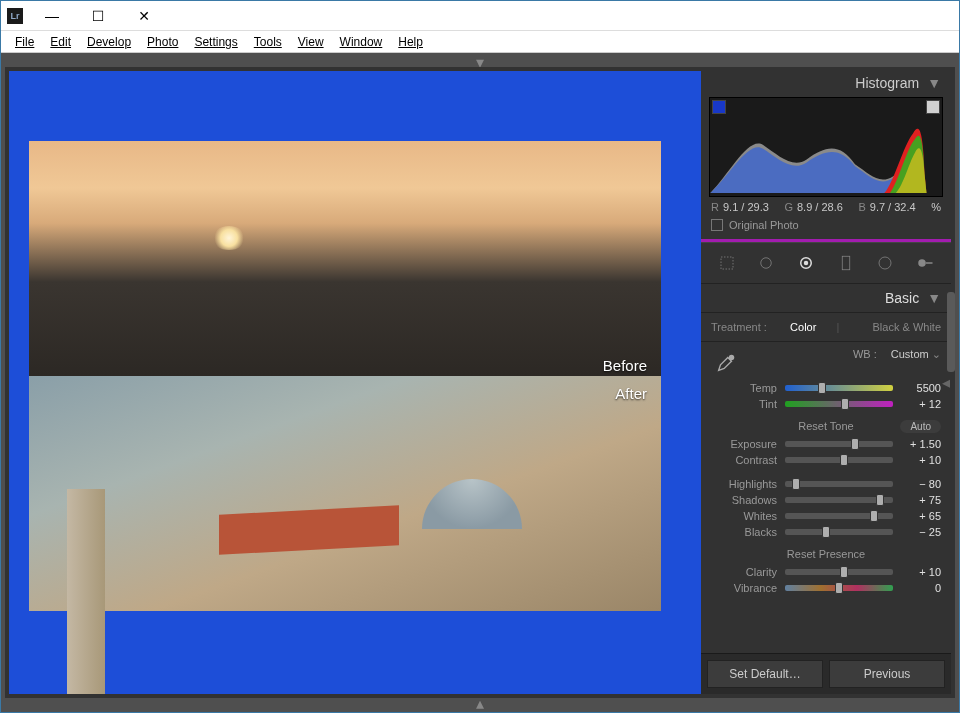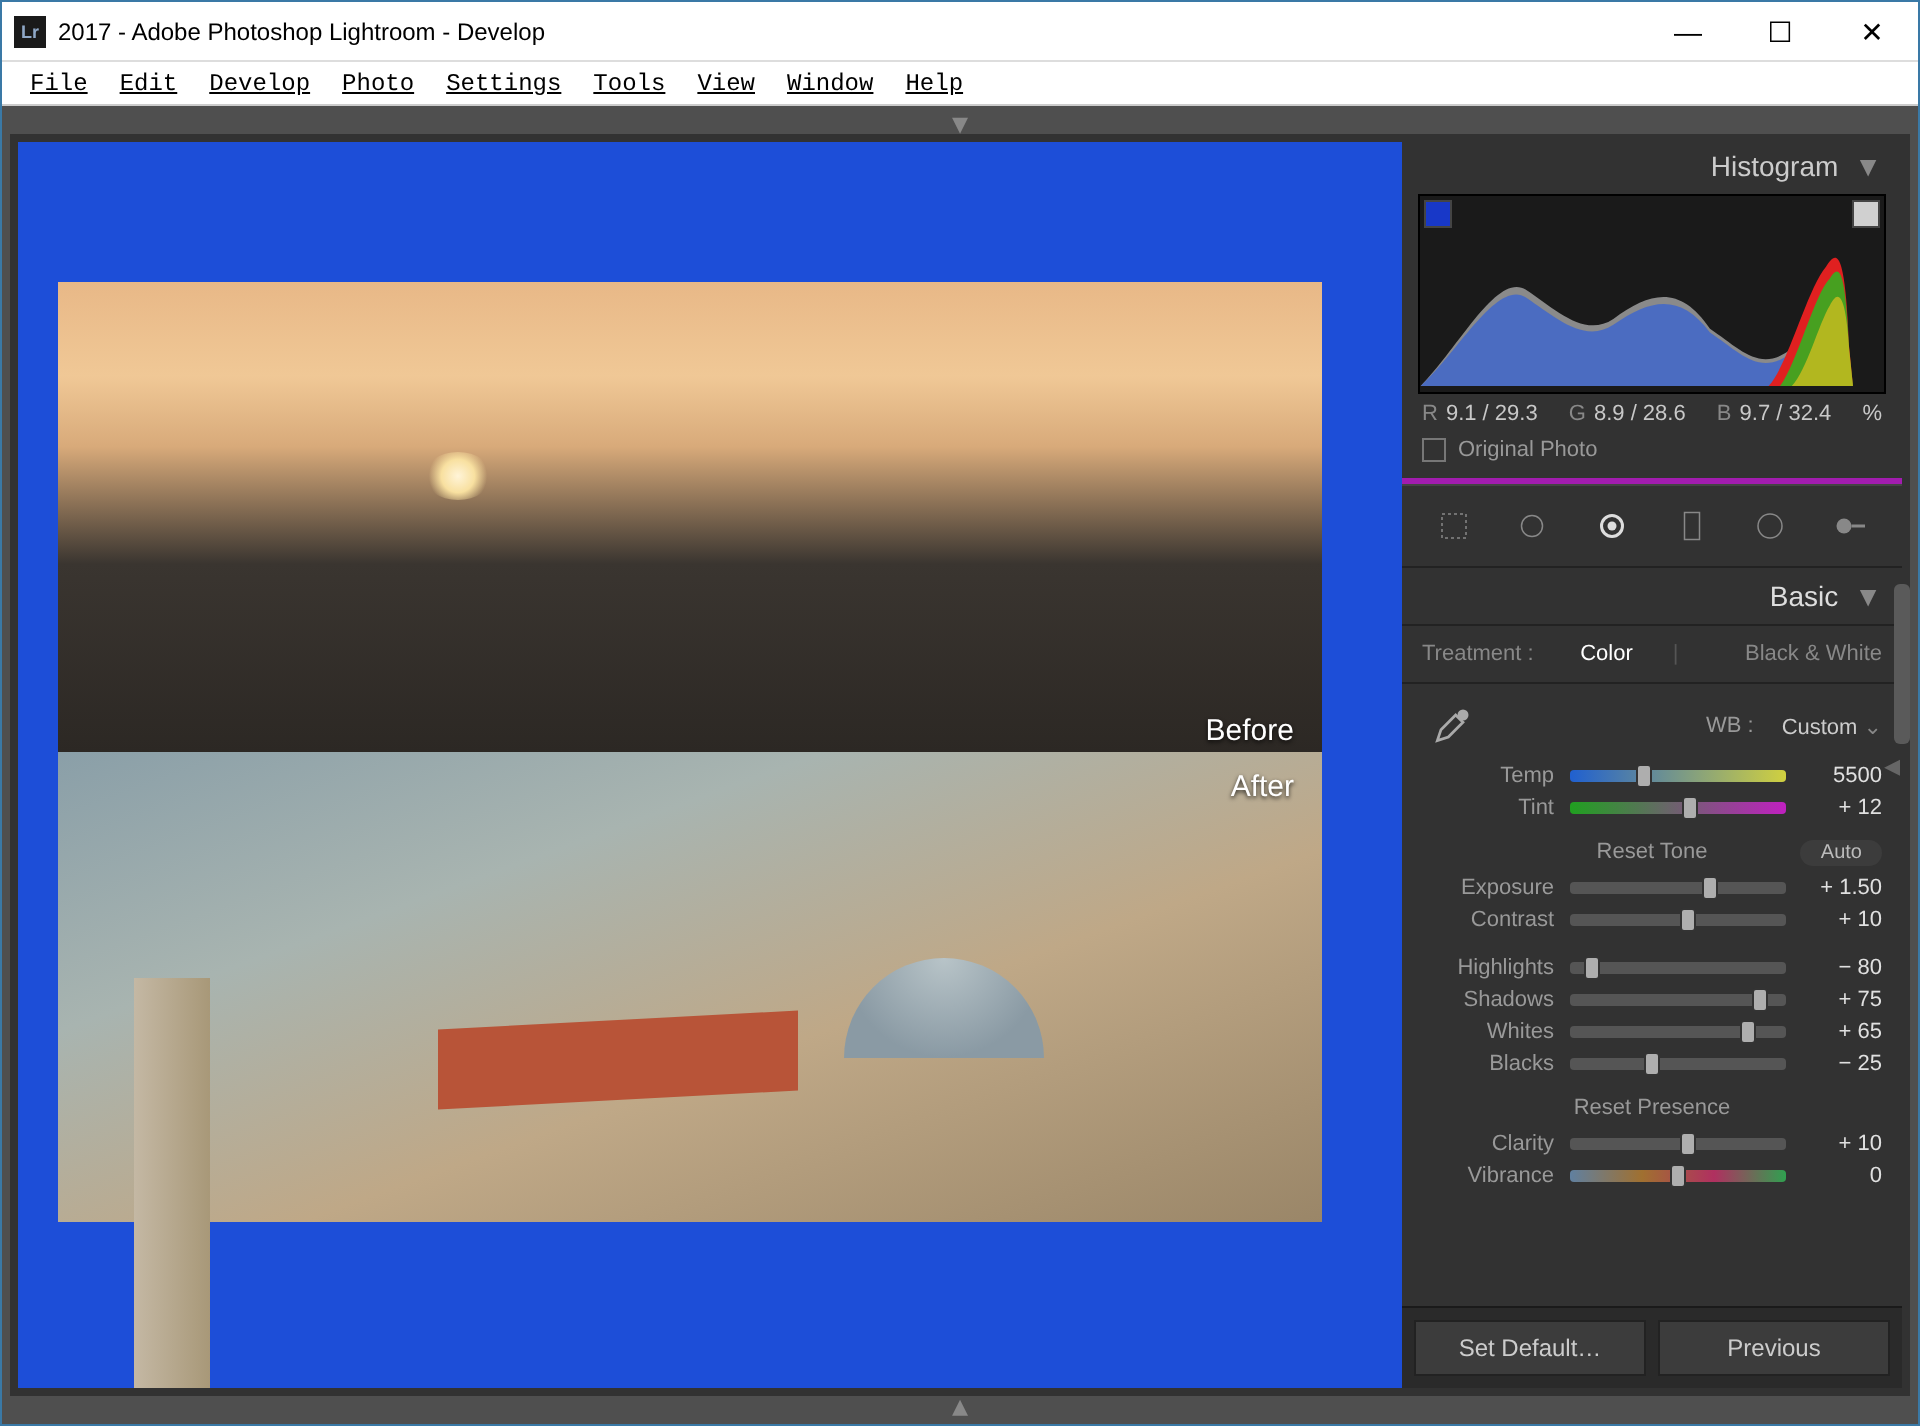--- a/index.html
+++ b/index.html
@@ -6,21 +6,21 @@
   body { width: 960px; height: 713px; overflow: hidden; background: #fff; }
   .window { width:100%; height:100%; display:flex; flex-direction:column; border:1px solid #3a79a6; }
   
   .titlebar { height:30px; background:#fff; display:flex; align-items:center; padding:0 0 0 6px; border-bottom:1px solid #ddd; }
   .app-icon { width:16px; height:16px; background:#1a1a1a; color:#8fa8c7; font-size:9px; display:flex; align-items:center; justify-content:center; font-weight:bold; margin-right:6px;}
   .title-text { font-size:12px; color:#000; flex:1;}
   .win-btns { display:flex; }
   .win-btn { width:46px; height:30px; display:flex; align-items:center; justify-content:center; font-size:14px; }
   
   .menubar { height:22px; background:#fff; display:flex; align-items:center; padding:0 6px; gap:0; font-size:12px; border-bottom:1px solid #ccc;}
-  .menu-item { padding:2px 8px; text-decoration:underline; text-decoration-color:#000; text-underline-offset:1px;font-family:Liberation Mono, monospace; }
+  .menu-item { padding:2px 8px; text-decoration:underline; text-decoration-color:#000; text-underline-offset:1px; }
   
   .workspace { flex:1; background:#4f4f4f; display:flex; flex-direction:column; position:relative; padding:4px; }
   .ws-inner { flex:1; background:#323232; display:flex; position:relative;}
   .top-chevron,.bottom-chevron { height:10px; display:flex; align-items:center; justify-content:center; color:#888;}
   .left-chevron,.right-chevron{ width:10px; position:absolute; top:0;bottom:0; display:flex;align-items:center;justify-content:center;color:#666;}
   .left-chevron{left:4px;} .right-chevron{right:4px;}
   .canvas-area { flex:1; background:#1d4ed8; margin:4px 0 4px 4px; position:relative; overflow:hidden;}
   .preview { position:absolute; left:20px; top:70px; width:632px; height:470px; background:#333; }
   .before-img { position:absolute; left:0; top:0; width:100%; height:50%; background:linear-gradient(to bottom,#e8b887 0%,#f0c896 20%,#d8aa7a 35%,#3a3530 60%,#2c2824 100%);}
   .sun { position:absolute; top:36%; left:29%; width:34px; height:24px; background:radial-gradient(circle,#fff4d8 0%,#f8e0a0 40%,rgba(248,224,160,0) 70%); border-radius:50%;}
@@ -45,21 +45,21 @@
   .tool-row { display:flex; justify-content:space-around; padding:8px 6px; border-bottom:1px solid #222; border-top:1px solid #444;}
   .tool-btn { width:30px; height:24px; display:flex; align-items:center; justify-content:center; color:#888;}
   .tool-btn.active{color:#ddd;}
   .tool-btn svg{width:18px;height:18px;}
   .section-head { display:flex; justify-content:flex-end; align-items:center; padding:6px 10px; color:#ddd; font-size:14px; border-bottom:1px solid #222;}
   .treatment-row { display:flex; align-items:center; padding:8px 10px; font-size:11px; border-bottom:1px solid #222;gap:10px;}
   .treatment-row .lbl{color:#888;}
   .treatment-row .opt{margin-left:auto; color:#888;}
   .treatment-row .opt.active{color:#fff;}
   .treatment-row .sep{margin:0 10px;color:#555;}
-  .wb-row { display:flex; align-items:center; padding:6px 10px 2px 10px;}
+  .wb-row { display:flex; align-items:flex-start; padding:6px 10px 2px 10px;}
   .eyedrop { width:30px; height:30px; display:flex;align-items:center;justify-content:center;}
   .wb-row .lbl{margin-left:auto; color:#999;}
   .wb-row .dd{margin-left:14px; color:#ccc;}
   .wb-row .dd::after{content:" ⌄"; color:#888;}
   .slider-row { display:flex; align-items:center; padding:2px 10px;}
   .slider-row .name{ width:66px; text-align:right; color:#999; font-size:11px;}
   .slider-row .track{ flex:1; height:6px; margin:0 8px; position:relative; border-radius:2px;}
   .slider-row .thumb{ position:absolute; top:-3px; width:8px; height:12px; background:#aeaeae; border:1px solid #333; border-radius:2px; transform:translateX(-50%);}
   .slider-row .val{ width:40px; text-align:right; color:#e0e0e0; font-size:11px;}
   .track.temp{background:linear-gradient(90deg,#2060d0,#d0d040);}
@@ -71,21 +71,20 @@
   .buttons-row { display:flex; gap:6px; padding:6px; border-top:1px solid #1a1a1a; margin-top:auto; background:#2a2a2a;}
   .bot-btn { flex:1; background:#3c3c3c; color:#ccc; text-align:center; padding:6px 0; font-size:12px; border:1px solid #222;}
   .side-scroll { position:absolute; right:0; top:225px; width:8px; height:80px; background:#5a5a5a; border-radius:3px;}
 </style>
 </head>
 <body>
 
 <div class="window">
   <div class="titlebar">
     <div class="app-icon">Lr</div>
-    <div class="title-text">2017 - Adobe Photoshop Lightroom - Develop</div>
     <div class="win-btns">
       <div class="win-btn">—</div>
       <div class="win-btn">☐</div>
       <div class="win-btn">✕</div>
     </div>
   </div>
 
   <div class="menubar">
     <div class="menu-item">File</div>
     <div class="menu-item">Edit</div>

